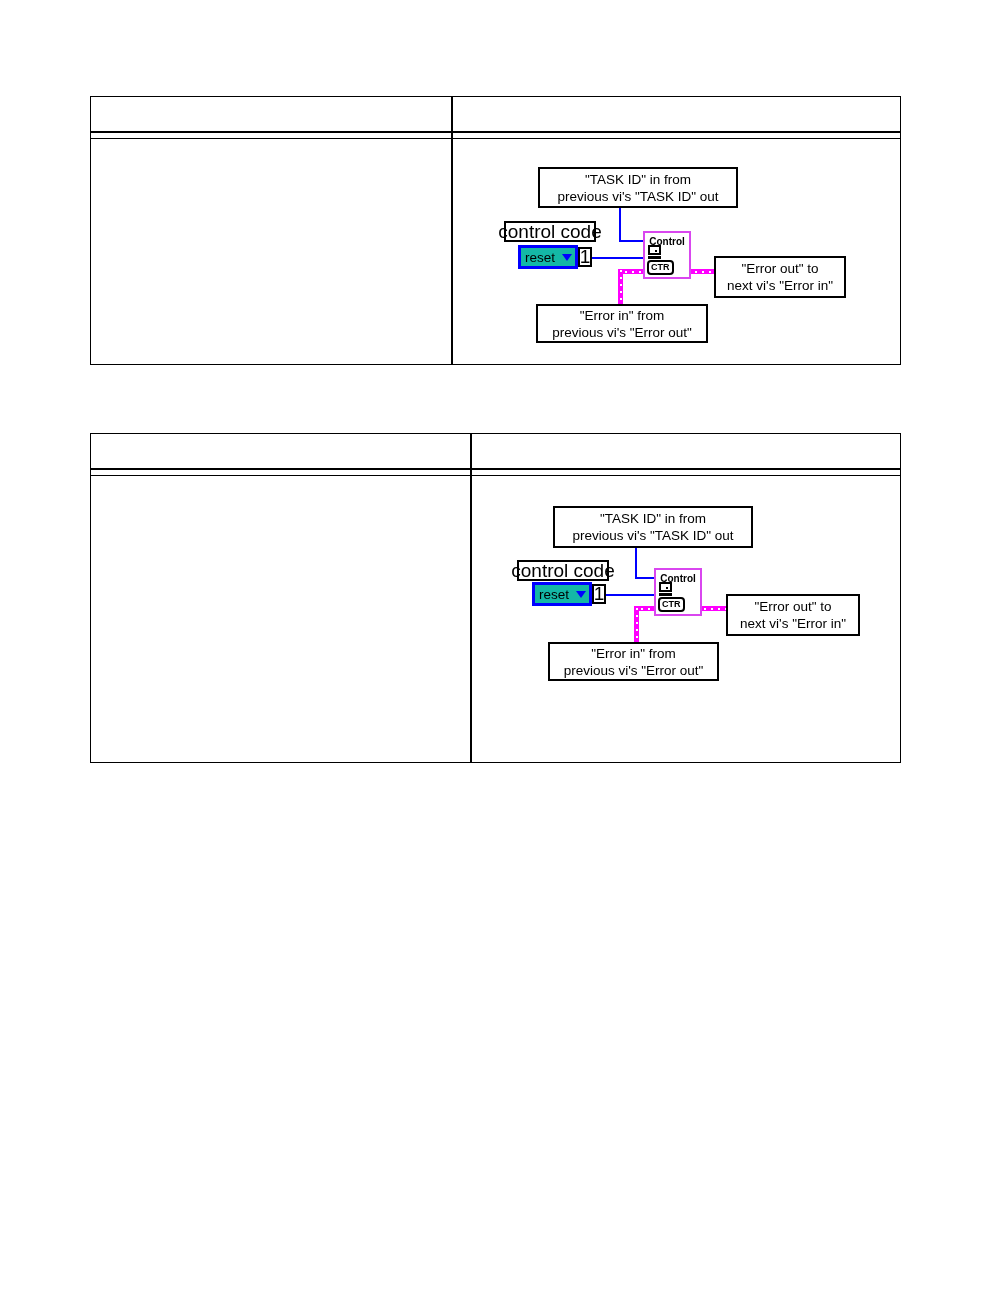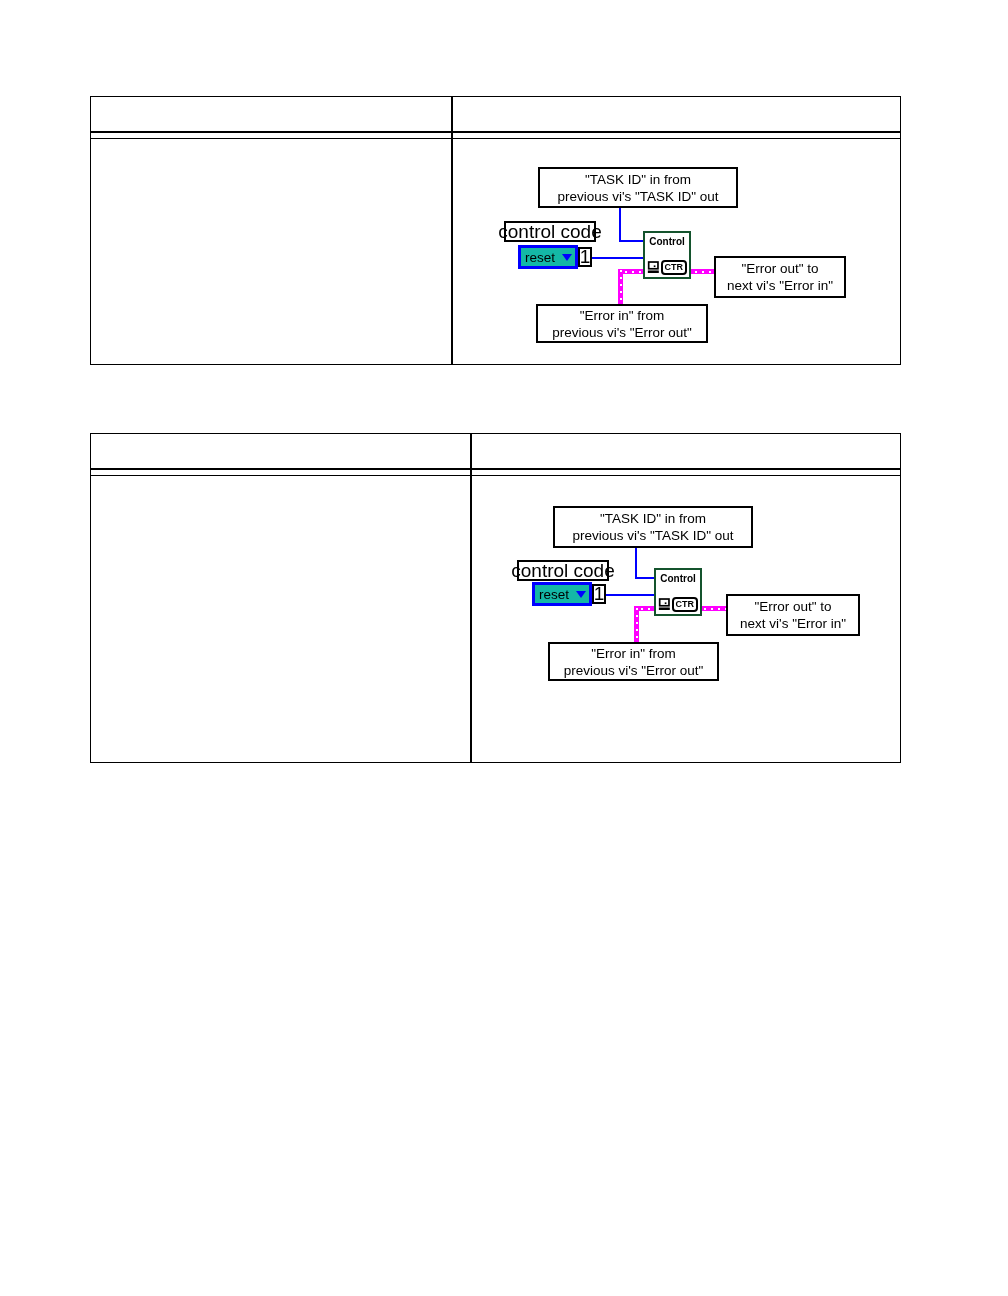--- a/index.html
+++ b/index.html
@@ -18,24 +18,24 @@
            font-size:13.5px;line-height:17px;text-align:center;white-space:nowrap;z-index:4;}
   .lbl-box span{display:block;}
   .small-box{position:absolute;border:2px solid #000;background:#fff;box-sizing:border-box;
              display:flex;align-items:center;justify-content:center;
              font-size:19px;white-space:nowrap;z-index:4;}
   .dropdown{position:absolute;border:3px solid #0000ff;background:#14b8a6;box-sizing:border-box;
             display:flex;align-items:center;justify-content:space-between;
             padding:0 3px 0 4px;font-size:13.5px;z-index:4;}
   .dd-arrow{width:0;height:0;border-left:5px solid transparent;border-right:5px solid transparent;
             border-top:7px solid #0000ff;margin-left:4px;}
-  .node{position:absolute;width:48px;height:48px;border:2px solid #14532d;background:#fff;
+  .node{position:absolute;width:48px;height:48px;border:2px solid #d946ef;background:#fff;
         box-sizing:border-box;z-index:5;}
   .node-title{font-size:10px;font-weight:bold;text-align:center;margin-top:3px;letter-spacing:0;}
-  .node-row{position:absolute;left:2px;right:2px;bottom:2px;display:flex;align-items:center;justify-content:space-between;}
+  .node-row{position:absolute;left:2px;right:2px;bottom:2px;display:flex;align-items:flex-start;justify-content:space-between;flex-direction:column;}
   .ctr-badge{display:inline-block;border:2px solid #000;border-radius:4px;background:#fff;
              font-size:9px;font-weight:bold;line-height:11px;padding:0 2px;letter-spacing:0;}
   .wire{position:absolute;z-index:1;}
   .wire.blue{background:#0000ff;}
   .wire.mag{background:#ff00ff;}
   .wire.mag-h::after{content:"";position:absolute;left:0;right:0;top:50%;margin-top:-1px;height:2px;
              background:repeating-linear-gradient(90deg,#ffffff 0 2px,rgba(0,0,0,0) 2px 7px);}
   .wire.mag-v::after{content:"";position:absolute;top:0;bottom:0;left:50%;margin-left:-1px;width:2px;
              background:repeating-linear-gradient(0deg,#ffffff 0 2px,rgba(0,0,0,0) 2px 7px);}
 </style>

